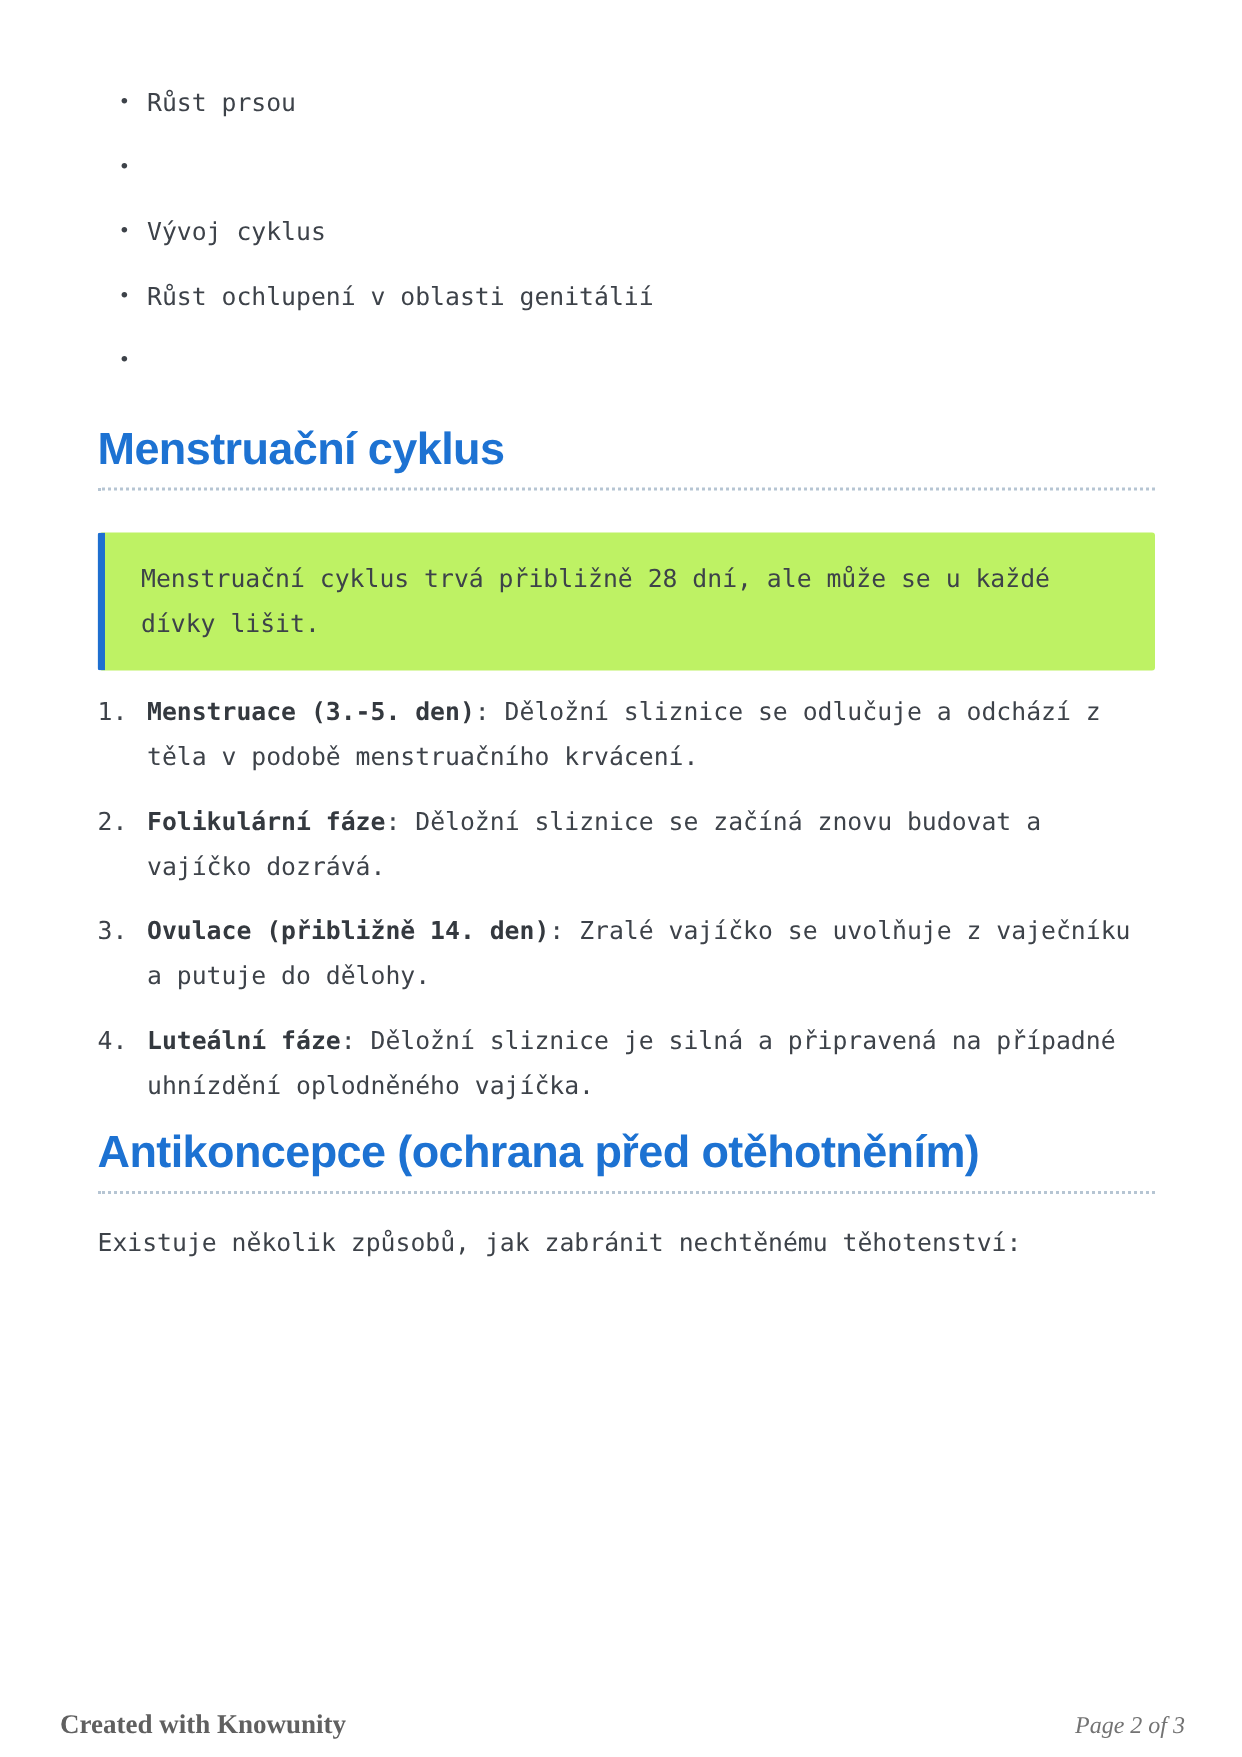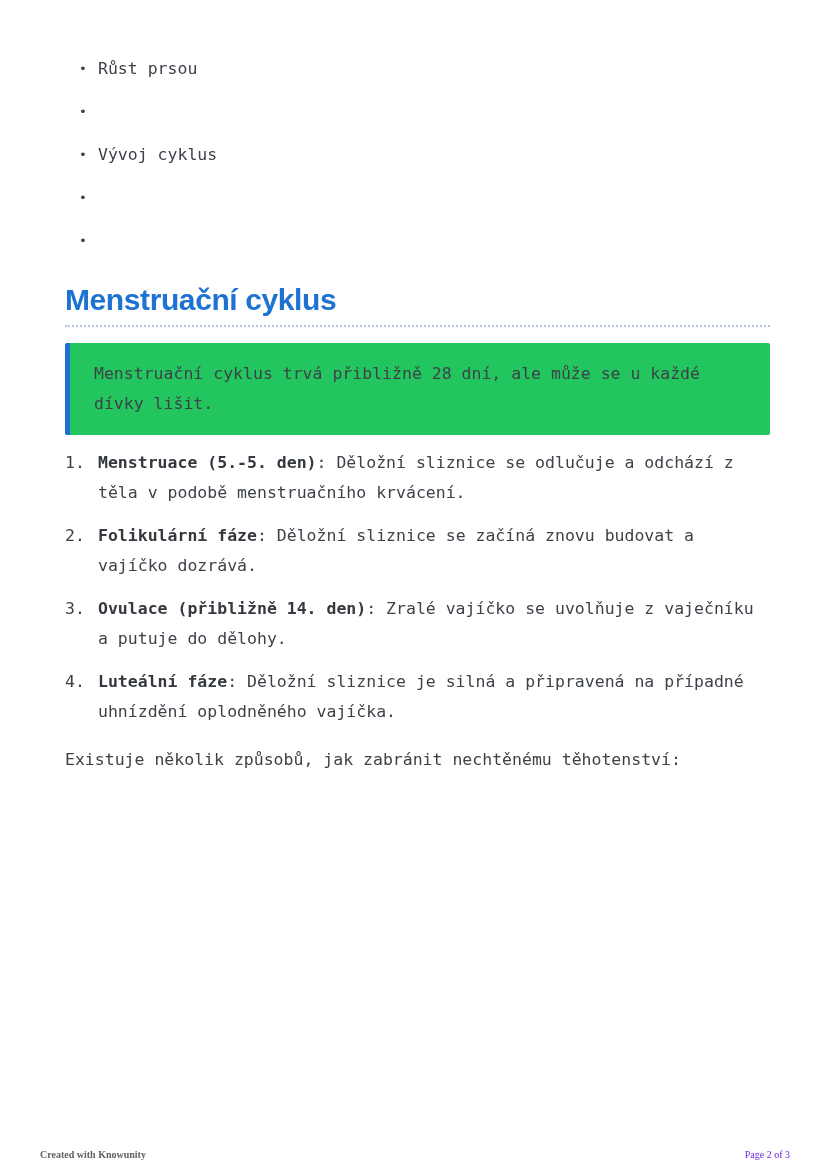--- a/index.html
+++ b/index.html
@@ -60,22 +60,22 @@
 
   
   .para {
     margin-top: 18px;
     font-size: 16.5px;
     line-height: 29px;
   }
 
   
   .callout {
-    margin-top: 16px;
-    background: #22c55e;
+    margin-top: 28px;
+    background: #bef264;
     border-left: 5px solid #1e6fd0;
     border-radius: 2px;
     padding: 16px 24px;
     font-size: 16.5px;
     line-height: 30px;
   }
 
   
   .phases { margin-top: 13px; }
   .phase {
@@ -93,22 +93,22 @@
   .footer {
     position: absolute;
     left: 40px;
     right: 38px;
     bottom: 11px;
     display: flex;
     justify-content: space-between;
     align-items: baseline;
     font-family: "Liberation Serif", serif;
   }
-  .footer-left  { font-size: 10px; font-weight: 700; color: #606060; }
-  .footer-right { font-size: 10px; font-weight: 400; color: #6d28d9; }
+  .footer-left  { font-size: 18px; font-weight: 700; color: #606060; }
+  .footer-right { font-size: 16px; font-weight: 400; color: #737373; font-style: italic; }
 </style>
 </head>
 <body>
 
 <div class="page">
   <div class="content">
 
     <ul class="bullets">
       <li>
         <span class="bullet-glyph">•</span>
@@ -116,53 +116,55 @@
       </li>
       <li>
         <span class="bullet-glyph">•</span>
       </li>
       <li>
         <span class="bullet-glyph">•</span>
         <span>Vývoj cyklus</span>
       </li>
       <li>
         <span class="bullet-glyph">•</span>
+        <span>Růst ochlupení v oblasti genitálií</span>
       </li>
       <li>
         <span class="bullet-glyph">•</span>
       </li>
     </ul>
 
     <h1 class="h1">Menstruační cyklus</h1>
 
 
     <div class="callout">
       <span>Menstruační cyklus trvá přibližně 28 dní, ale může se u každé dívky lišit.</span>
     </div>
 
 
     <div class="phases">
       <div class="phase">
         <span class="phase-num">1.</span>
-        <span class="phase-text"><b>Menstruace (5.-5. den)</b><span>: Děložní sliznice se odlučuje a odchází z těla v podobě menstruačního krvácení.</span></span>
+        <span class="phase-text"><b>Menstruace (3.-5. den)</b><span>: Děložní sliznice se odlučuje a odchází z těla v podobě menstruačního krvácení.</span></span>
       </div>
       <div class="phase">
         <span class="phase-num">2.</span>
         <span class="phase-text"><b>Folikulární fáze</b><span>: Děložní sliznice se začíná znovu budovat a vajíčko dozrává.</span></span>
       </div>
       <div class="phase">
         <span class="phase-num">3.</span>
         <span class="phase-text"><b>Ovulace (přibližně 14. den)</b><span>: Zralé vajíčko se uvolňuje z vaječníku a putuje do dělohy.</span></span>
       </div>
       <div class="phase">
         <span class="phase-num">4.</span>
         <span class="phase-text"><b>Luteální fáze</b><span>: Děložní sliznice je silná a připravená na případné uhnízdění oplodněného vajíčka.</span></span>
       </div>
     </div>
 
+    <h1 class="h1 second">Antikoncepce (ochrana před otěhotněním)</h1>
 
     <p class="para">Existuje několik způsobů, jak zabránit nechtěnému těhotenství:</p>
 
   </div>
 
   <div class="footer">
     <span class="footer-left">Created with Knowunity</span>
     <span class="footer-right">Page 2 of 3</span>
   </div>
 </div>

